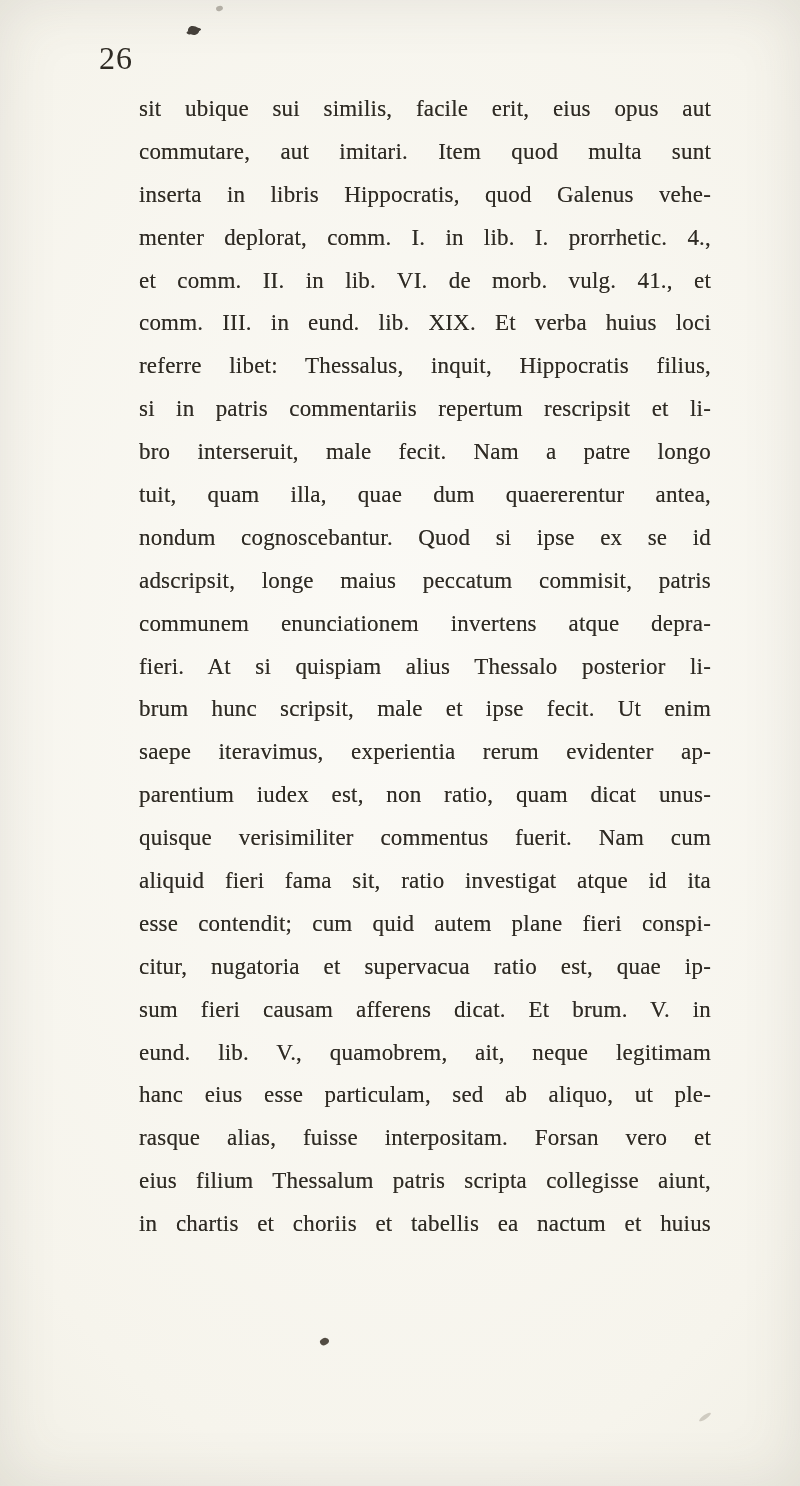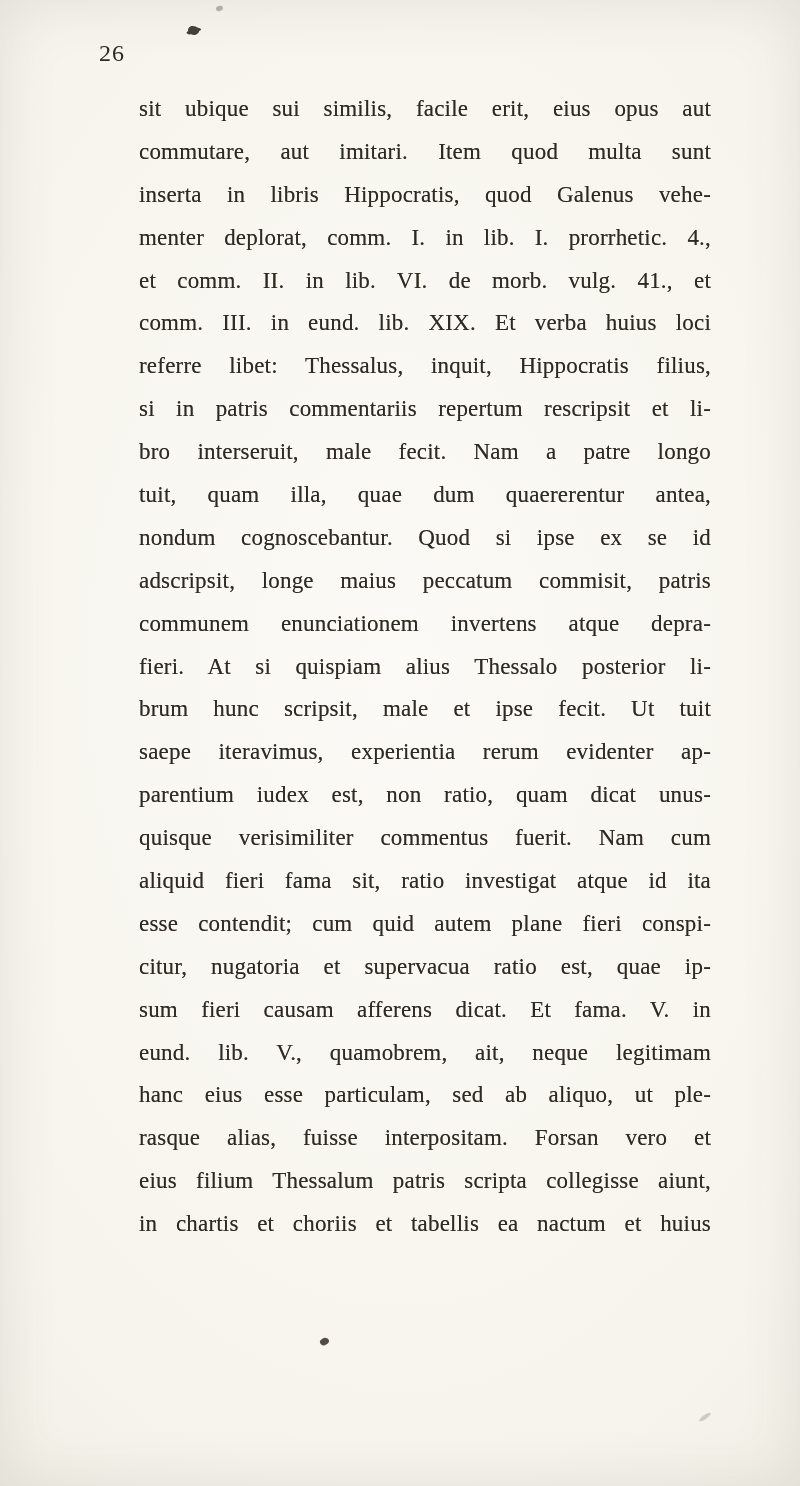--- a/index.html
+++ b/index.html
@@ -16,21 +16,21 @@
     background:
       radial-gradient(ellipse 120% 100% at 50% 45%, #fbfaf6 0%, #f6f4ec 55%, #eceade 88%, #e4e1d4 100%);
     box-shadow: inset 0 0 60px rgba(90,85,70,0.12);
     font-family: "Liberation Serif", "DejaVu Serif", serif;
     color: #2e2a23;
   }
   .page-number {
     position: absolute;
     left: 99px;
     top: 40px;
-    font-size: 24px;
+    font-size: 32px;
     letter-spacing: 1px;
     color: #2e2a23;
   }
   .text-block {
     position: absolute;
     left: 99px;
     top: 88px;
     width: 612px;
   }
   .line {
@@ -110,28 +110,28 @@
     <div class="line">et comm. II. in lib. VI. de morb. vulg. 41., et</div>
     <div class="line">comm. III. in eund. lib. XIX. Et verba huius loci</div>
     <div class="line">referre libet: Thessalus, inquit, Hippocratis filius,</div>
     <div class="line">si in patris commentariis repertum rescripsit et li-</div>
     <div class="line">bro interseruit, male fecit. Nam a patre longo</div>
     <div class="line">tuit, quam illa, quae dum quaererentur antea,</div>
     <div class="line">nondum cognoscebantur. Quod si ipse ex se id</div>
     <div class="line">adscripsit, longe maius peccatum commisit, patris</div>
     <div class="line">communem enunciationem invertens atque depra-</div>
     <div class="line">fieri. At si quispiam alius Thessalo posterior li-</div>
-    <div class="line">brum hunc scripsit, male et ipse fecit. Ut tuit</div>
+    <div class="line">brum hunc scripsit, male et ipse fecit. Ut enim</div>
     <div class="line">saepe iteravimus, experientia rerum evidenter ap-</div>
     <div class="line">parentium iudex est, non ratio, quam dicat unus-</div>
     <div class="line">quisque verisimiliter commentus fuerit. Nam cum</div>
     <div class="line">aliquid fieri fama sit, ratio investigat atque id ita</div>
     <div class="line">esse contendit; cum quid autem plane fieri conspi-</div>
     <div class="line">citur, nugatoria et supervacua ratio est, quae ip-</div>
-    <div class="line">sum fieri causam afferens dicat. Et fama. V. in</div>
+    <div class="line">sum fieri causam afferens dicat. Et brum. V. in</div>
     <div class="line">eund. lib. V., quamobrem, ait, neque legitimam</div>
     <div class="line">hanc eius esse particulam, sed ab aliquo, ut ple-</div>
     <div class="line">rasque alias, fuisse interpositam. Forsan vero et</div>
     <div class="line">eius filium Thessalum patris scripta collegisse aiunt,</div>
     <div class="line">in chartis et choriis et tabellis ea nactum et huius</div>
   </div>
 
 </div>
 
 </body></html>

